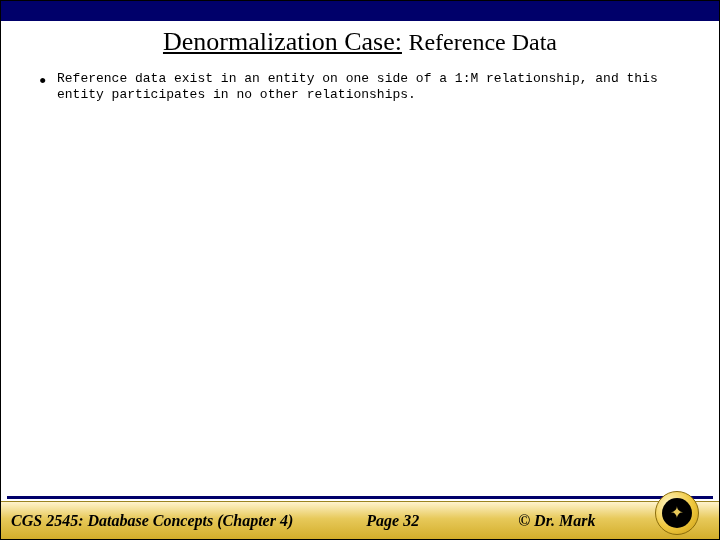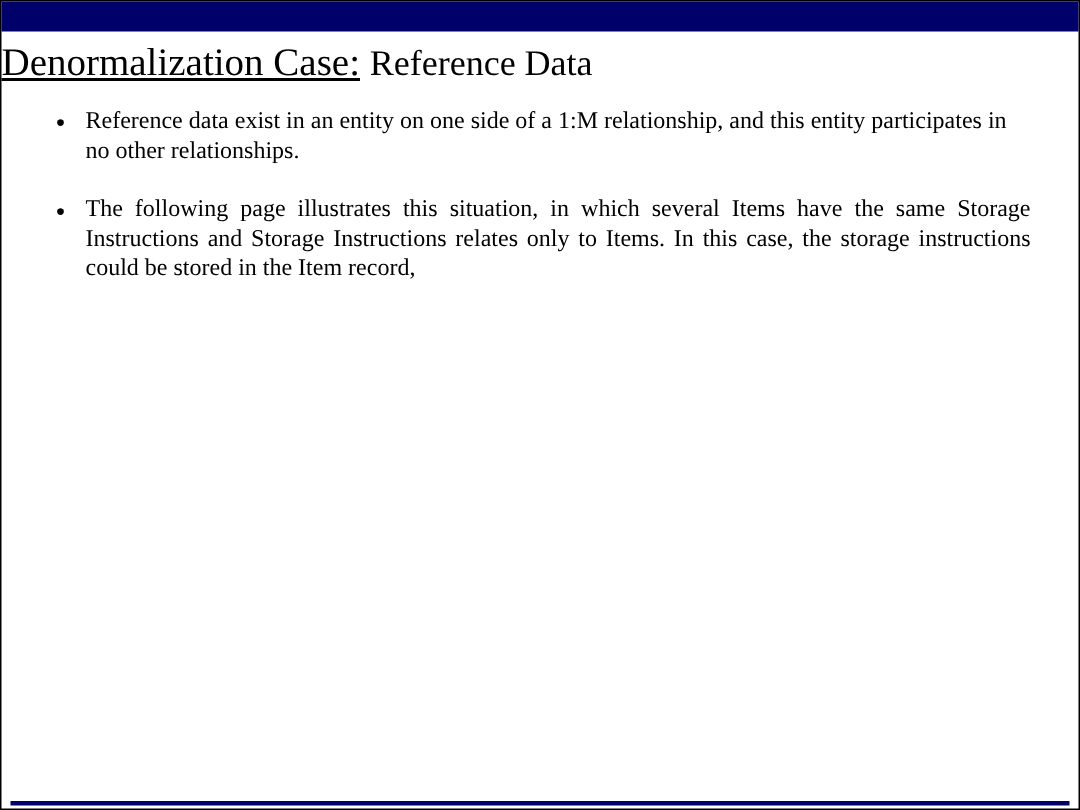--- a/index.html
+++ b/index.html
@@ -15,41 +15,43 @@
     height: 540px;
     position: relative;
     border: 1px solid #000;
   }
   .top-bar {
     width: 100%;
     height: 20px;
     background: #00006a;
   }
   .title {
+    text-align: center;
     margin-top: 6px;
     font-size: 26px;
   }
   .title .t-big {
     text-decoration: underline;
   }
   .title .t-small {
     font-size: 24px;
   }
   .content {
     padding: 14px 32px 0 32px;
   }
   ul.bullets {
     list-style: none;
   }
   ul.bullets li {
     position: relative;
     padding-left: 24px;
-    font-size: 16px;
+    font-size: 13px;
     line-height: 1.22;
     margin-bottom: 20px;
+    font-family: Liberation Mono, monospace;
   }
   ul.bullets li::before {
     content: "•";
     position: absolute;
     left: 4px;
     top: 0;
     font-size: 19px;
   }
   ul.bullets li.justify {
     text-align: justify;
@@ -135,20 +137,31 @@
 
   <div class="title">
     <span class="t-big">Denormalization Case:</span>
     <span class="t-small"> </span>
     <span class="t-small">Reference Data</span>
   </div>
 
   <div class="content">
     <ul class="bullets">
       <li>Reference data exist in an entity on one side of a 1:M relationship, and this entity participates in no other relationships.</li>
-      <li class="justify">The following page illustrates this situation, in which several Items have the same Storage Instructions and Storage Instructions relates only to Items.  In this case, the storage instructions could be stored in the Item record,</li>
     </ul>
   </div>
 
   <div class="footer-wrap">
     <div class="footer-line"></div>
+    <div class="footer-bar">
+      <div class="footer-left">CGS 2545: Database Concepts  (Chapter 4)</div>
+      <div class="footer-center">Page 32</div>
+      <div class="footer-right">© Dr. Mark</div>
+      <div class="seal">
+        <div class="seal-outer">
+          <div class="seal-inner">
+              <span class="seal-star">✦</span>
+            </div>
+        </div>
+      </div>
+    </div>
   </div>
 </div>
 
 </body></html>

